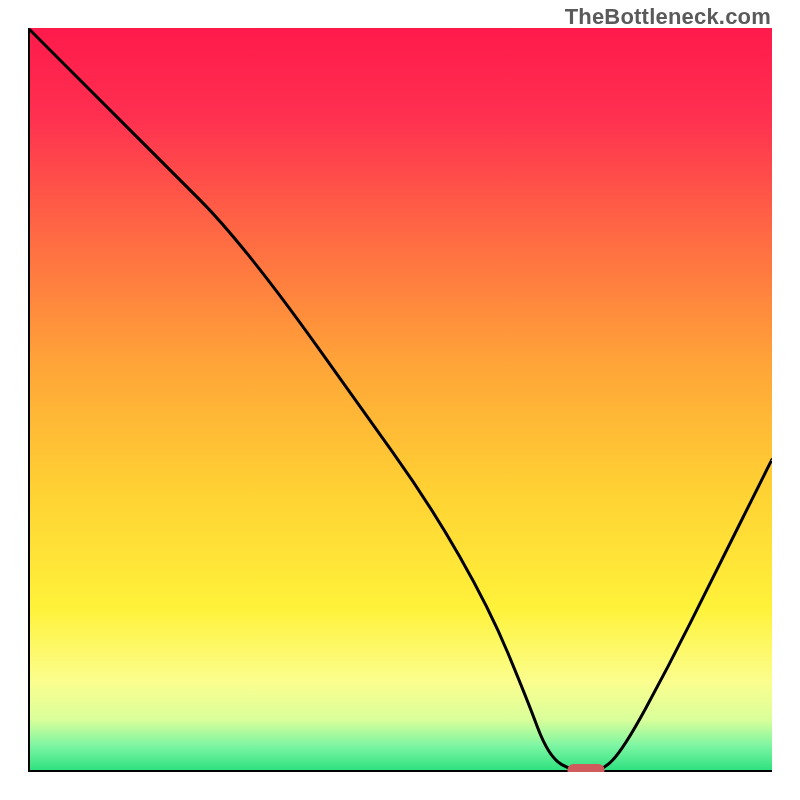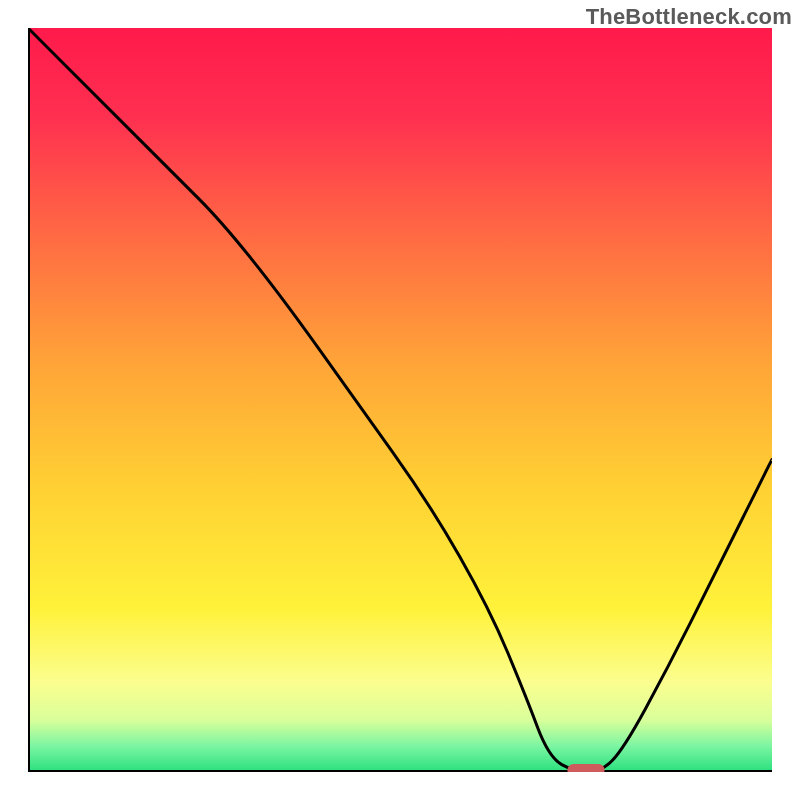--- a/index.html
+++ b/index.html
@@ -7,21 +7,21 @@
     width: 800px;
     height: 800px;
     background: #ffffff;
     font-family: Arial, sans-serif;
     position: relative;
     overflow: hidden;
   }
   .watermark {
     position: absolute;
     top: 4px;
-    right: 8px;
+    right: 29px;
     font-size: 22px;
     font-weight: 600;
     color: #5a5a5a;
     letter-spacing: 0.2px;
     z-index: 20;
   }
   .chart-area {
     position: absolute;
     left: 28px;
     top: 28px;

